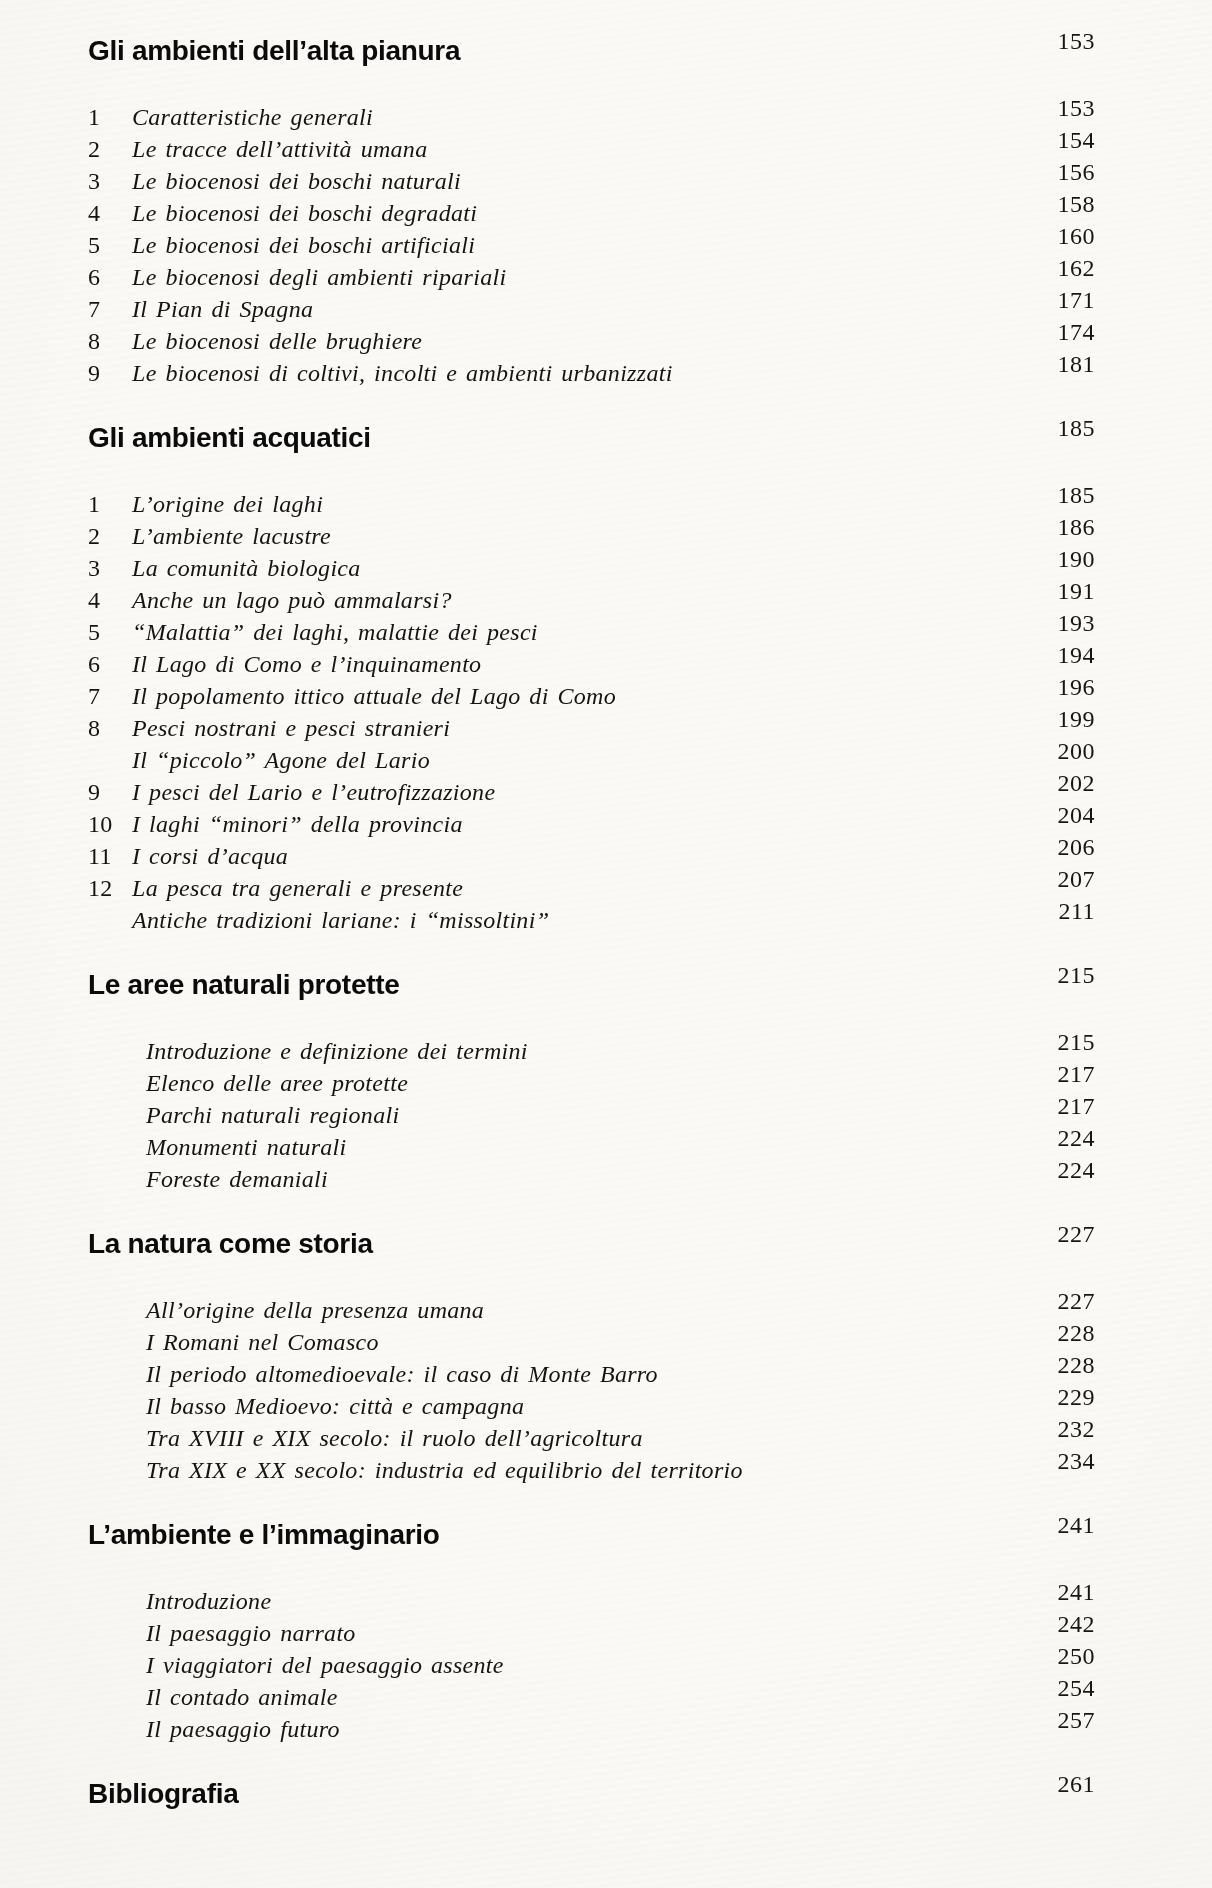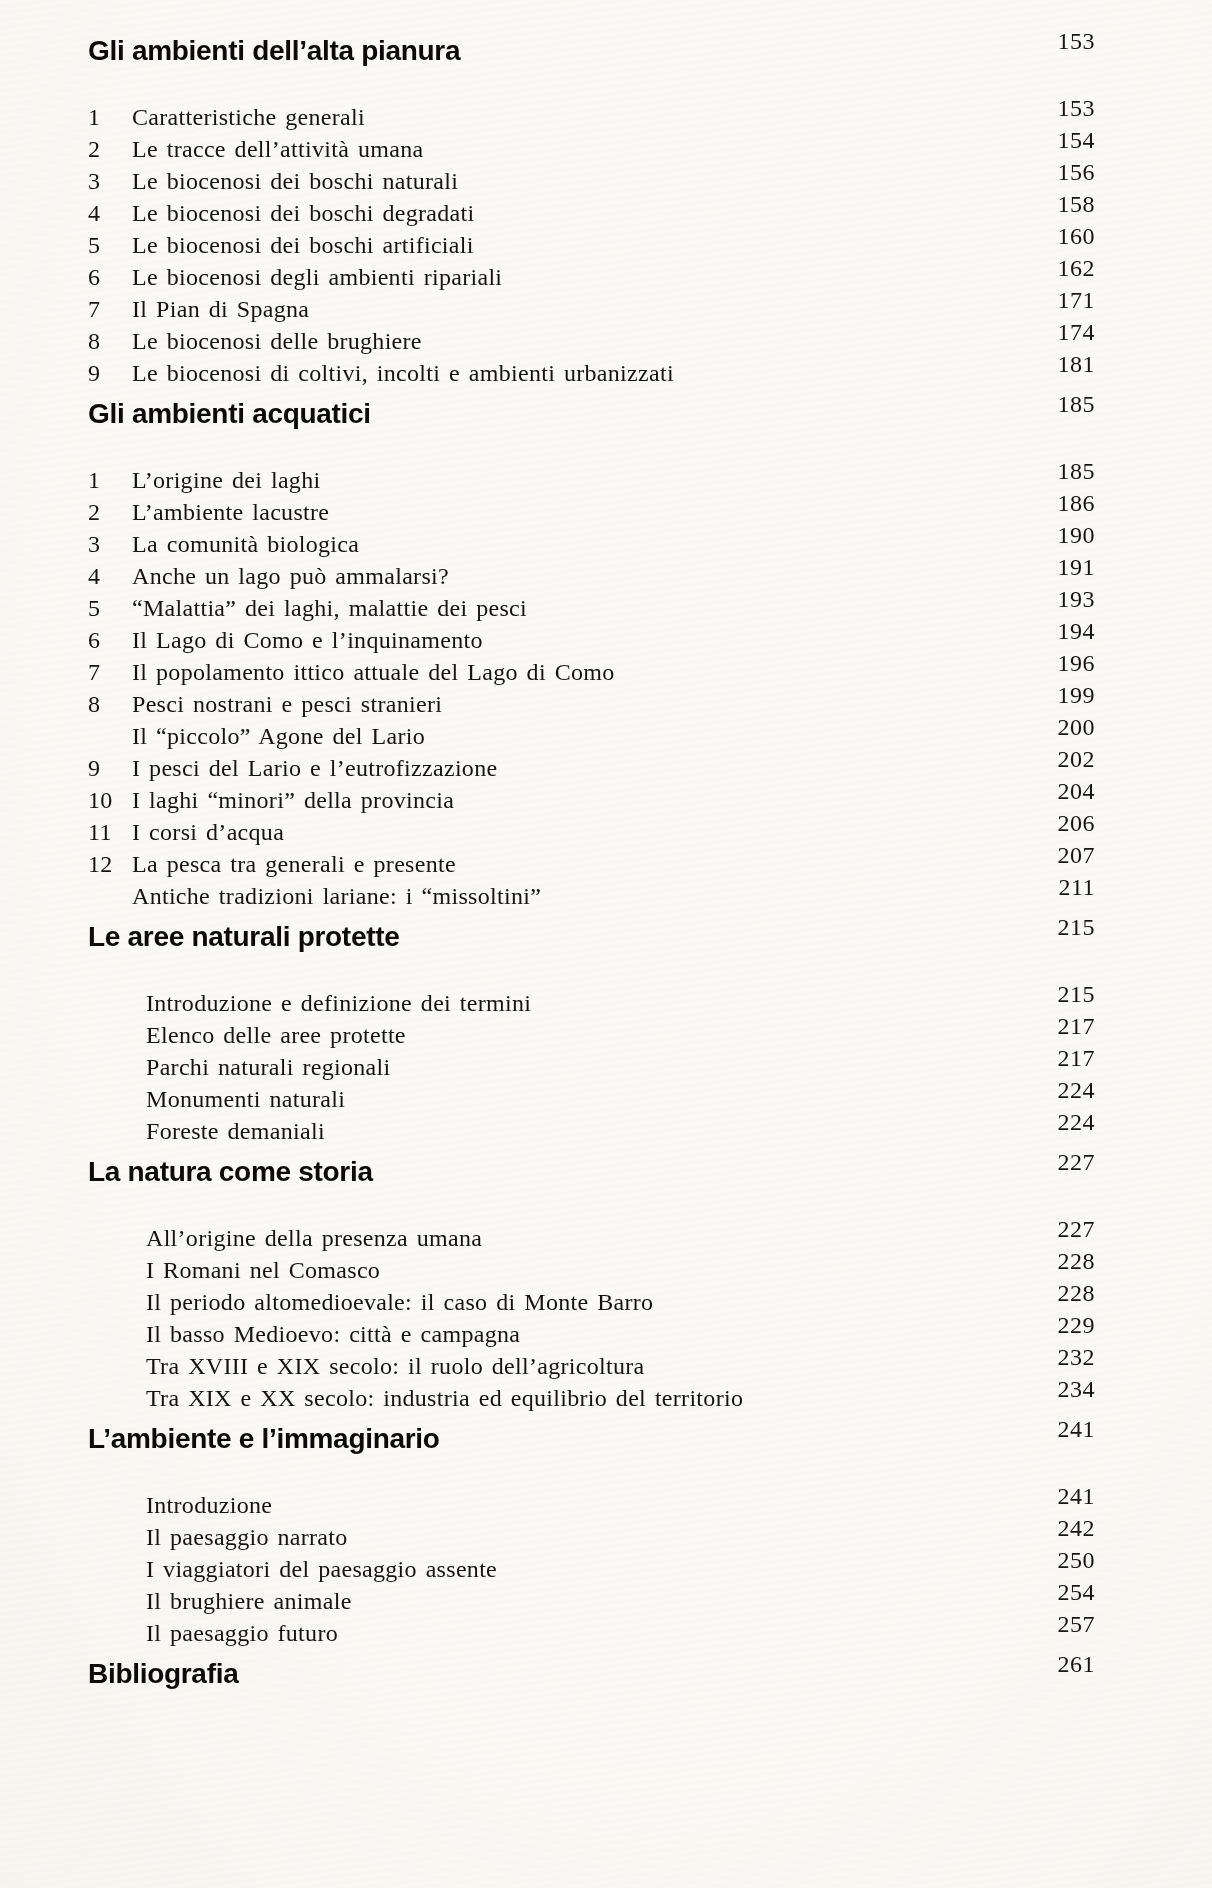--- a/index.html
+++ b/index.html
@@ -10,21 +10,21 @@
     background:#fbfaf6;
     background-image:
       radial-gradient(ellipse at 55% 35%, rgba(0,0,0,0) 55%, rgba(90,85,70,0.03) 100%),
       repeating-linear-gradient(173deg, rgba(120,115,100,0.012) 0px, rgba(0,0,0,0) 3px, rgba(120,115,100,0.018) 7px);
     overflow:hidden;
     box-sizing:border-box;
   }
   .content{
     padding:34px 117px 0 88px;
   }
-  .section{margin-top:8px;}
+  .section{margin-top:32px;}
   .section:first-child{margin-top:0;}
 
   .heading-row{
     display:flex;
     align-items:flex-end;
     line-height:34px;
     margin-bottom:33px;
   }
   .section.last .heading-row{margin-bottom:0;gap:40px;}
   .section-title{
@@ -50,21 +50,21 @@
     font-size:24px;
     color:#141414;
     letter-spacing:0.3px;
     word-spacing:2.5px;
   }
   .num{
     width:44px;
     flex-shrink:0;
   }
   .section.plain .num{width:58px;}
-  .label{flex:1;padding-right:20px;}
+  .label{flex:1;padding-right:20px;font-style:italic;}
   .pageno{
     transform:translateY(-9px);
     letter-spacing:0.5px;
     color:#161616;
   }
 </style>
 </head>
 <body>
 
 <div class="page">
@@ -278,21 +278,21 @@
           <span class="label">Il paesaggio narrato</span>
           <span class="pageno">242</span>
         </div>
         <div class="row">
           <span class="num"></span>
           <span class="label">I viaggiatori del paesaggio assente</span>
           <span class="pageno">250</span>
         </div>
         <div class="row">
           <span class="num"></span>
-          <span class="label">Il brughiere animale</span>
+          <span class="label">Il contado animale</span>
           <span class="pageno">254</span>
         </div>
         <div class="row">
           <span class="num"></span>
           <span class="label">Il paesaggio futuro</span>
           <span class="pageno">257</span>
         </div>
       </div>
       <div class="section plain last">
         <div class="heading-row">

